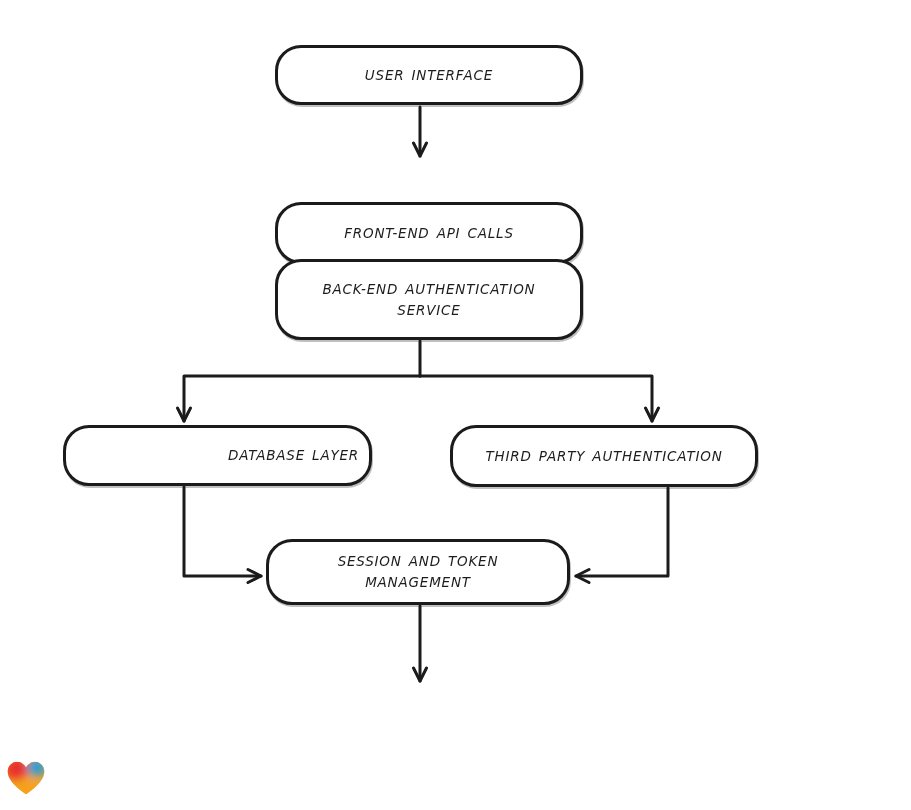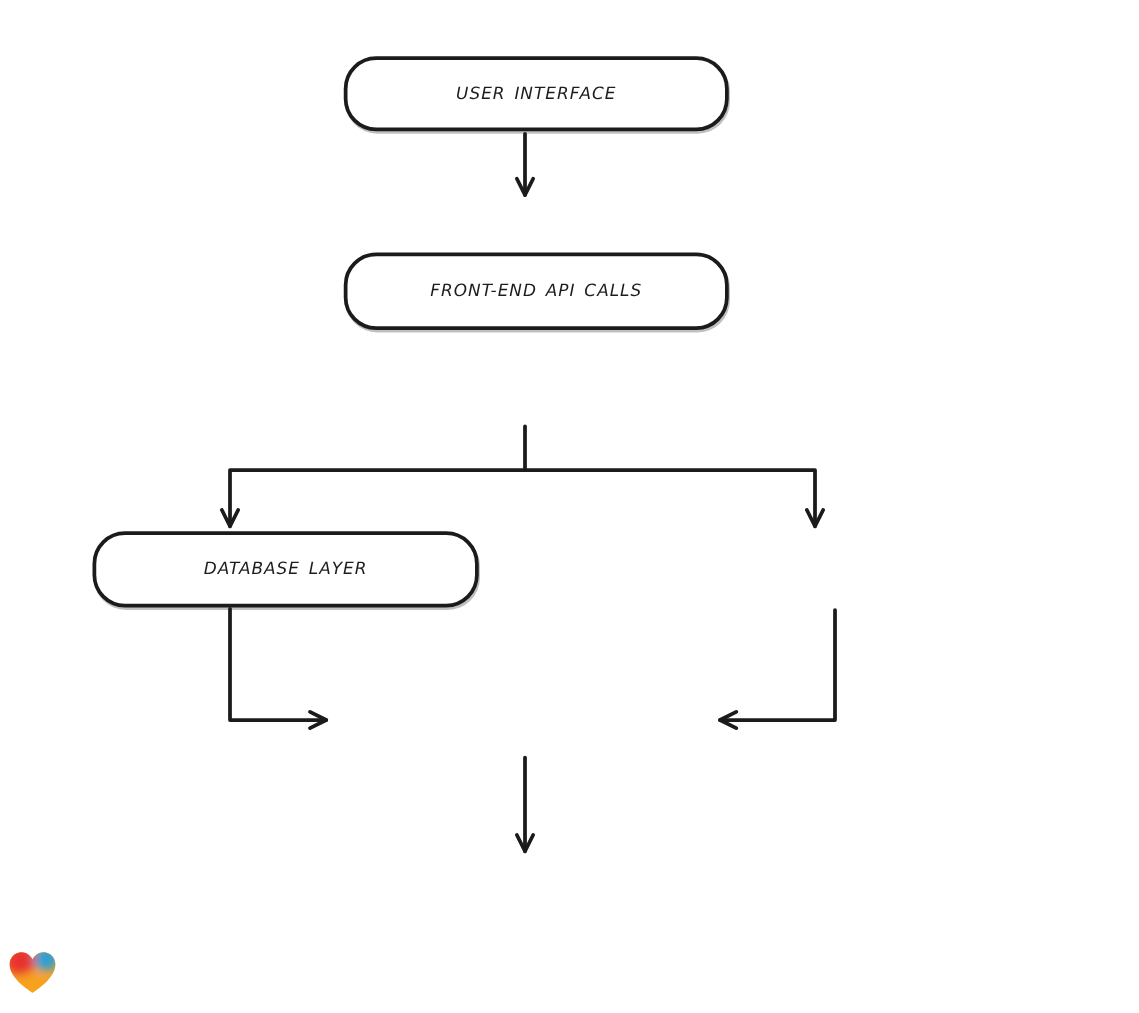--- a/index.html
+++ b/index.html
@@ -46,21 +46,21 @@
     line-height: 21px;
     padding: 0 10px;
   }
   
   .node-back-end .label   { max-width: 235px; }
   .node-session .label    { max-width: 235px; }
 
   .node-user-interface    { left: 275px; top: 45px;  width: 308px; height: 60px; }
   .node-front-end         { left: 275px; top: 158px; width: 308px; height: 62px; margin-top: 44px; }
   .node-back-end          { left: 275px; top: 259px; width: 308px; height: 81px; }
-  .node-database          { left: 74px;  top: 425px; width: 309px; height: 61px; }
+  .node-database          { left: 63px;  top: 425px; width: 309px; height: 61px; justify-content: flex-end; }
   .node-third-party       { left: 450px; top: 425px; width: 308px; height: 62px; }
   .node-session           { left: 266px; top: 539px; width: 304px; height: 66px; }
   .node-security          { left: 268px; top: 685px; width: 304px; height: 63px; }
 
   .logo {
     position: absolute;
     left: 7px;
     top: 760px;
     width: 38px;
     height: 36px;
@@ -91,26 +91,35 @@
   </svg>
 
   <div class="node node-user-interface">
     <span class="label">USER INTERFACE</span>
   </div>
 
   <div class="node node-front-end">
     <span class="label">FRONT-END API CALLS</span>
   </div>
 
+  <div class="node node-back-end">
+    <span class="label">BACK-END AUTHENTICATION SERVICE</span>
+  </div>
 
   <div class="node node-database">
     <span class="label">DATABASE LAYER</span>
   </div>
 
+  <div class="node node-third-party">
+    <span class="label">THIRD PARTY AUTHENTICATION</span>
+  </div>
 
+  <div class="node node-session">
+    <span class="label">SESSION AND TOKEN MANAGEMENT</span>
+  </div>
 
 
   <svg class="logo" viewBox="0 0 32 30" xmlns="http://www.w3.org/2000/svg">
     <defs>
       <filter id="softblur" x="-60%" y="-60%" width="220%" height="220%">
         <feGaussianBlur stdDeviation="3.4"></feGaussianBlur>
       </filter>
       <clipPath id="heart-clip">
         <path d="M16 28.6 C 5.2 21.6 0.6 15.2 0.6 9.6 C 0.6 4.9 4.2 1.4 8.6 1.4
                  C 11.7 1.4 14.5 3.3 16 6.2 C 17.5 3.3 20.3 1.4 23.4 1.4

